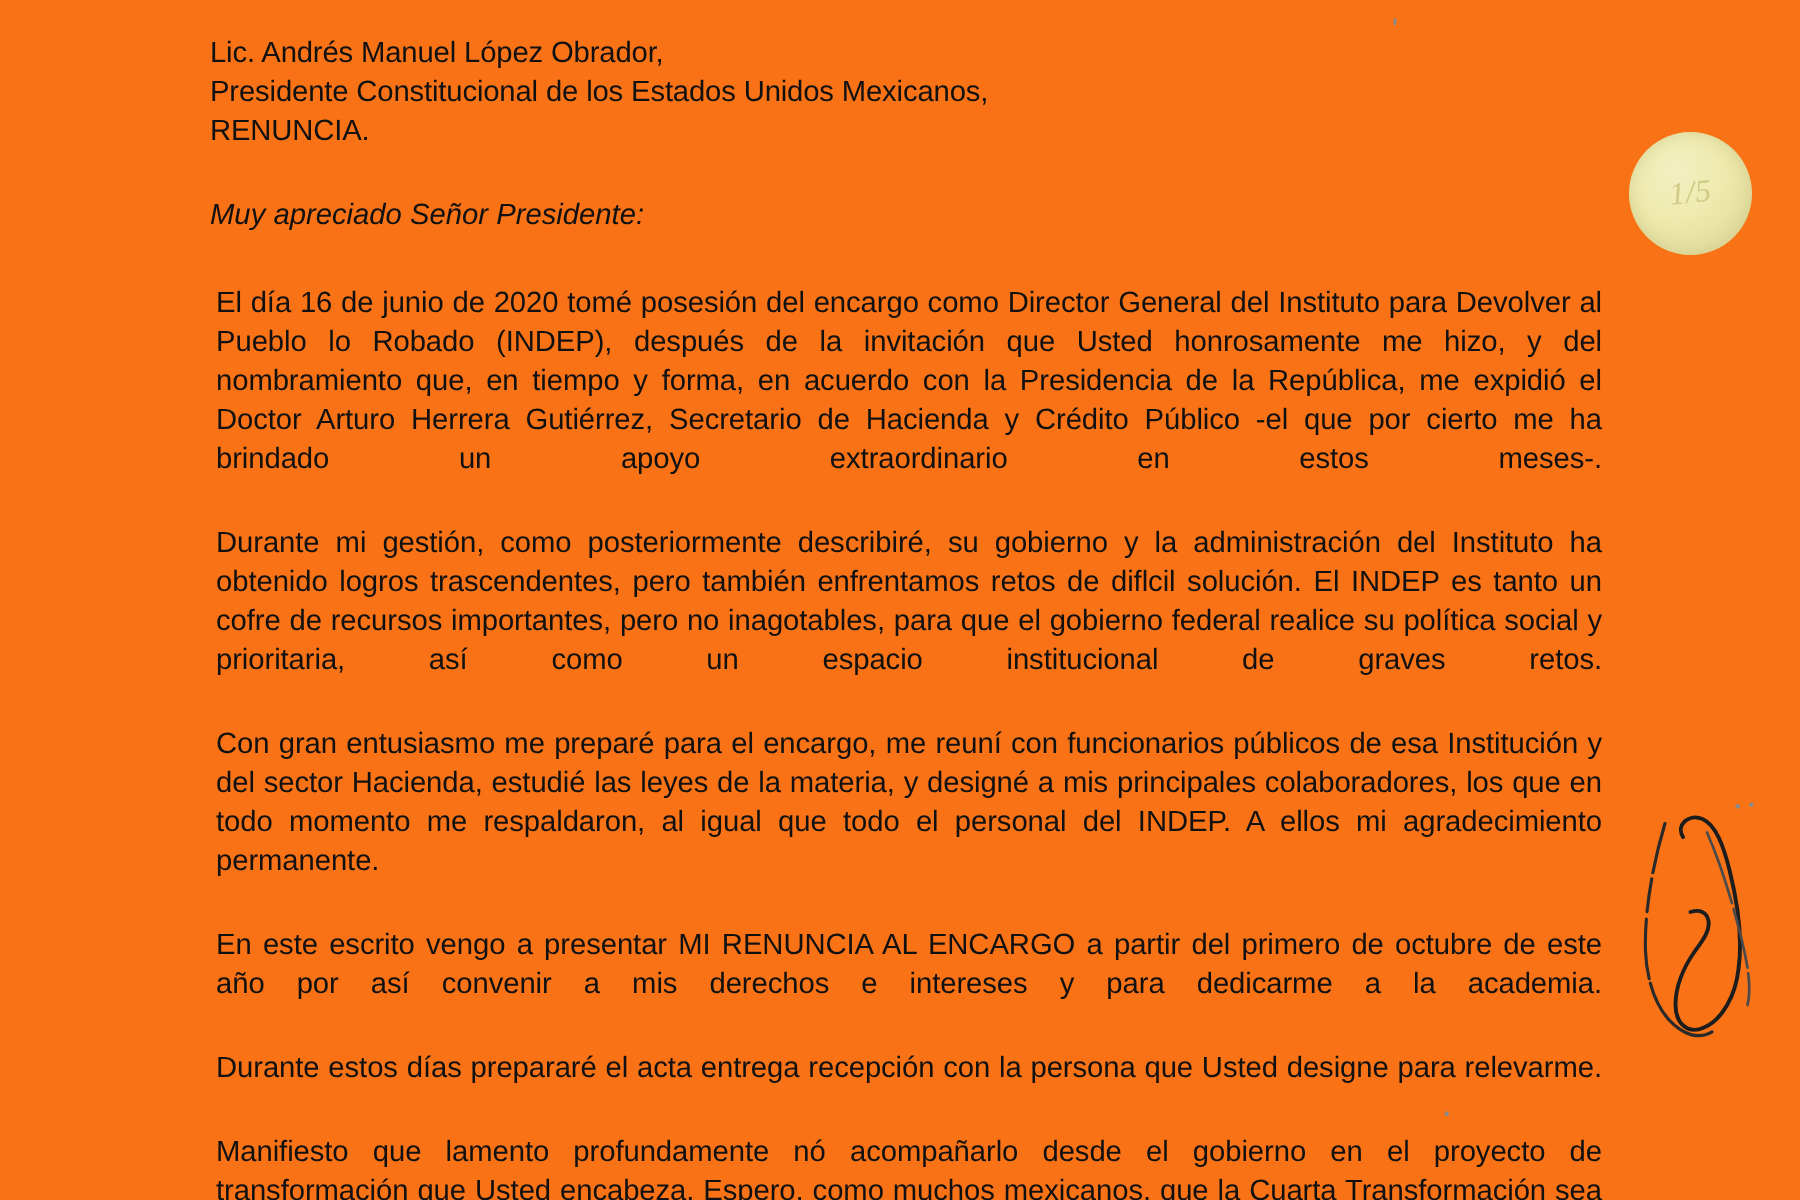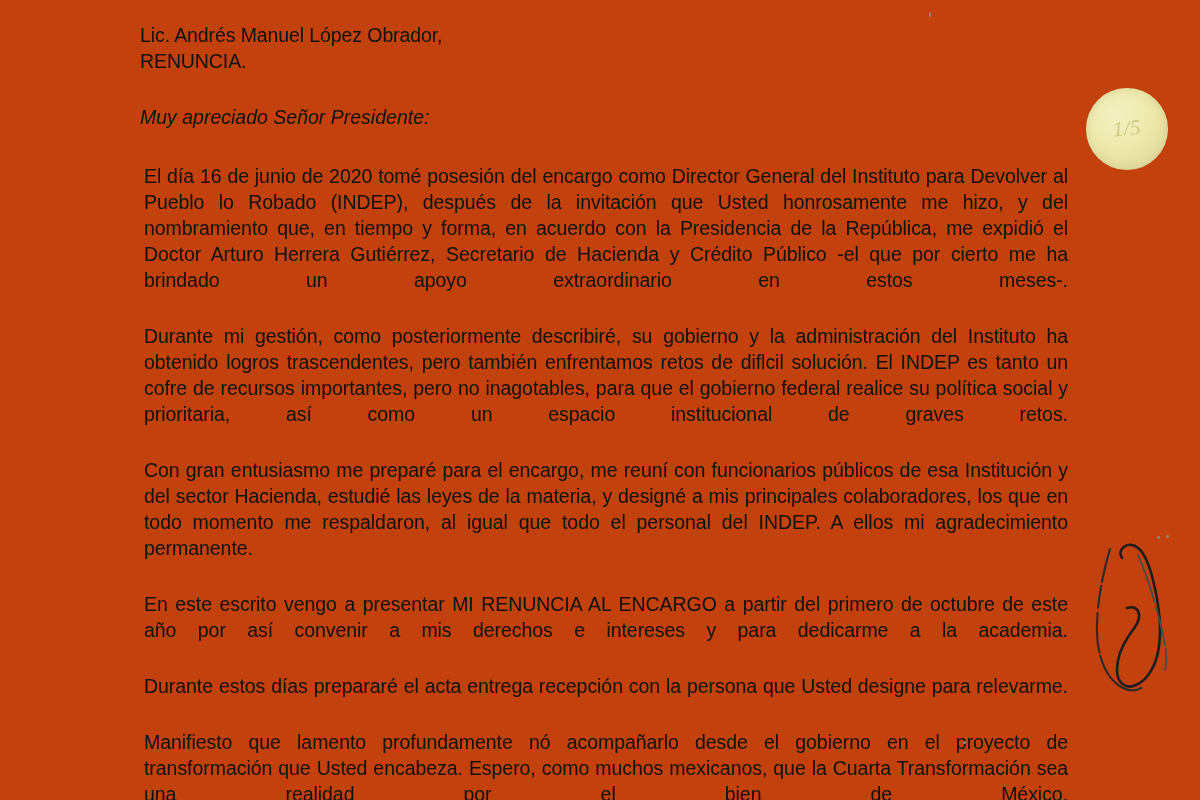--- a/index.html
+++ b/index.html
@@ -10,21 +10,21 @@
   }
   body {
     font-family: "Liberation Sans", sans-serif;
     color: #111111;
   }
 
   .page {
     position: relative;
     width: 1200px;
     height: 800px;
-    background: #c2410c;
+    background: #f97316;
     overflow: hidden;
     box-sizing: border-box;
   }
 
   
   .doc-body {
     position: absolute;
     left: 140px;
     top: 0;
     width: 932px;
@@ -112,20 +112,21 @@
 </style>
 </head>
 <body>
 
 <div class="page">
 
   <div class="doc-body">
 
     <div class="addressee">
       <div>Lic. Andrés Manuel López Obrador,</div>
+      <div>Presidente Constitucional de los Estados Unidos Mexicanos,</div>
       <div>RENUNCIA.</div>
     </div>
 
     <div class="salutation">Muy apreciado Señor Presidente:</div>
 
     <div class="para-block">
       <p>El día 16 de junio de 2020 tomé posesión del encargo como Director General del Instituto para Devolver al Pueblo lo Robado (INDEP), después de la invitación que Usted honrosamente me hizo, y del nombramiento que, en tiempo y forma, en acuerdo con la Presidencia de la República, me expidió el Doctor Arturo Herrera Gutiérrez, Secretario de Hacienda y Crédito Público -el que por cierto me ha brindado un apoyo extraordinario en estos meses-.</p>
       <p>Durante mi gestión, como posteriormente describiré, su gobierno y la administración del Instituto ha obtenido logros trascendentes, pero también enfrentamos retos de diflcil solución. El INDEP es tanto un cofre de recursos importantes, pero no inagotables, para que el gobierno federal realice su política social y prioritaria, así como un espacio institucional de graves retos.</p>
       <p>Con gran entusiasmo me preparé para el encargo, me reuní con funcionarios públicos de esa Institución y del sector Hacienda, estudié las leyes de la materia, y designé a mis principales colaboradores, los que en todo momento me respaldaron, al igual que todo el personal del INDEP. A ellos mi agradecimiento permanente.</p>
       <p>En este escrito vengo a presentar MI RENUNCIA AL ENCARGO a partir del primero de octubre de este año por así convenir a mis derechos e intereses y para dedicarme a la academia.</p>

